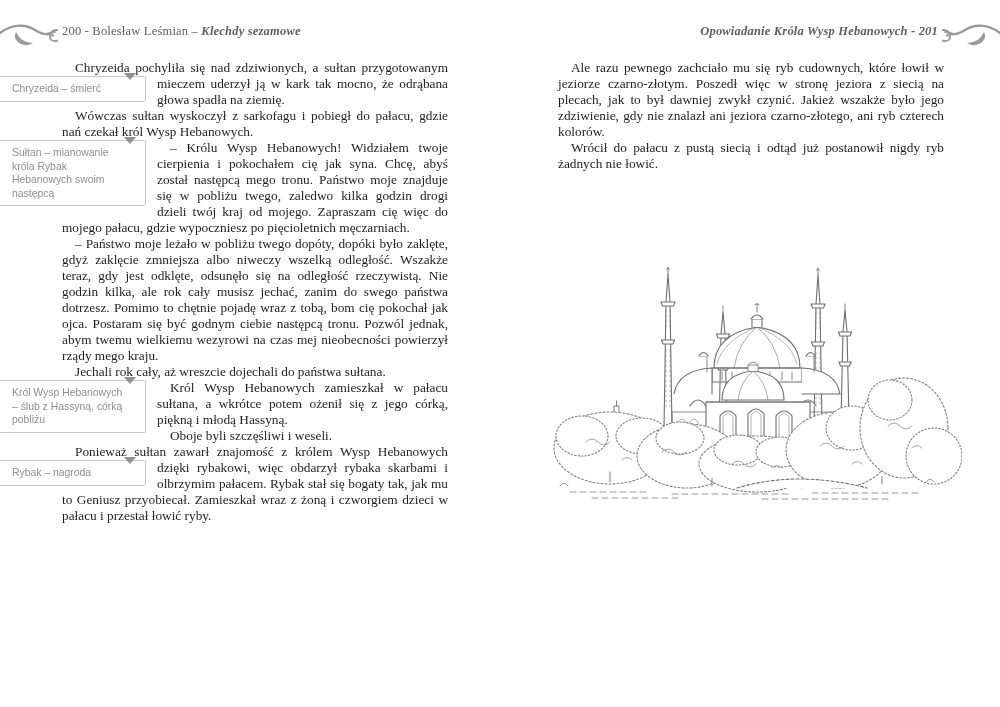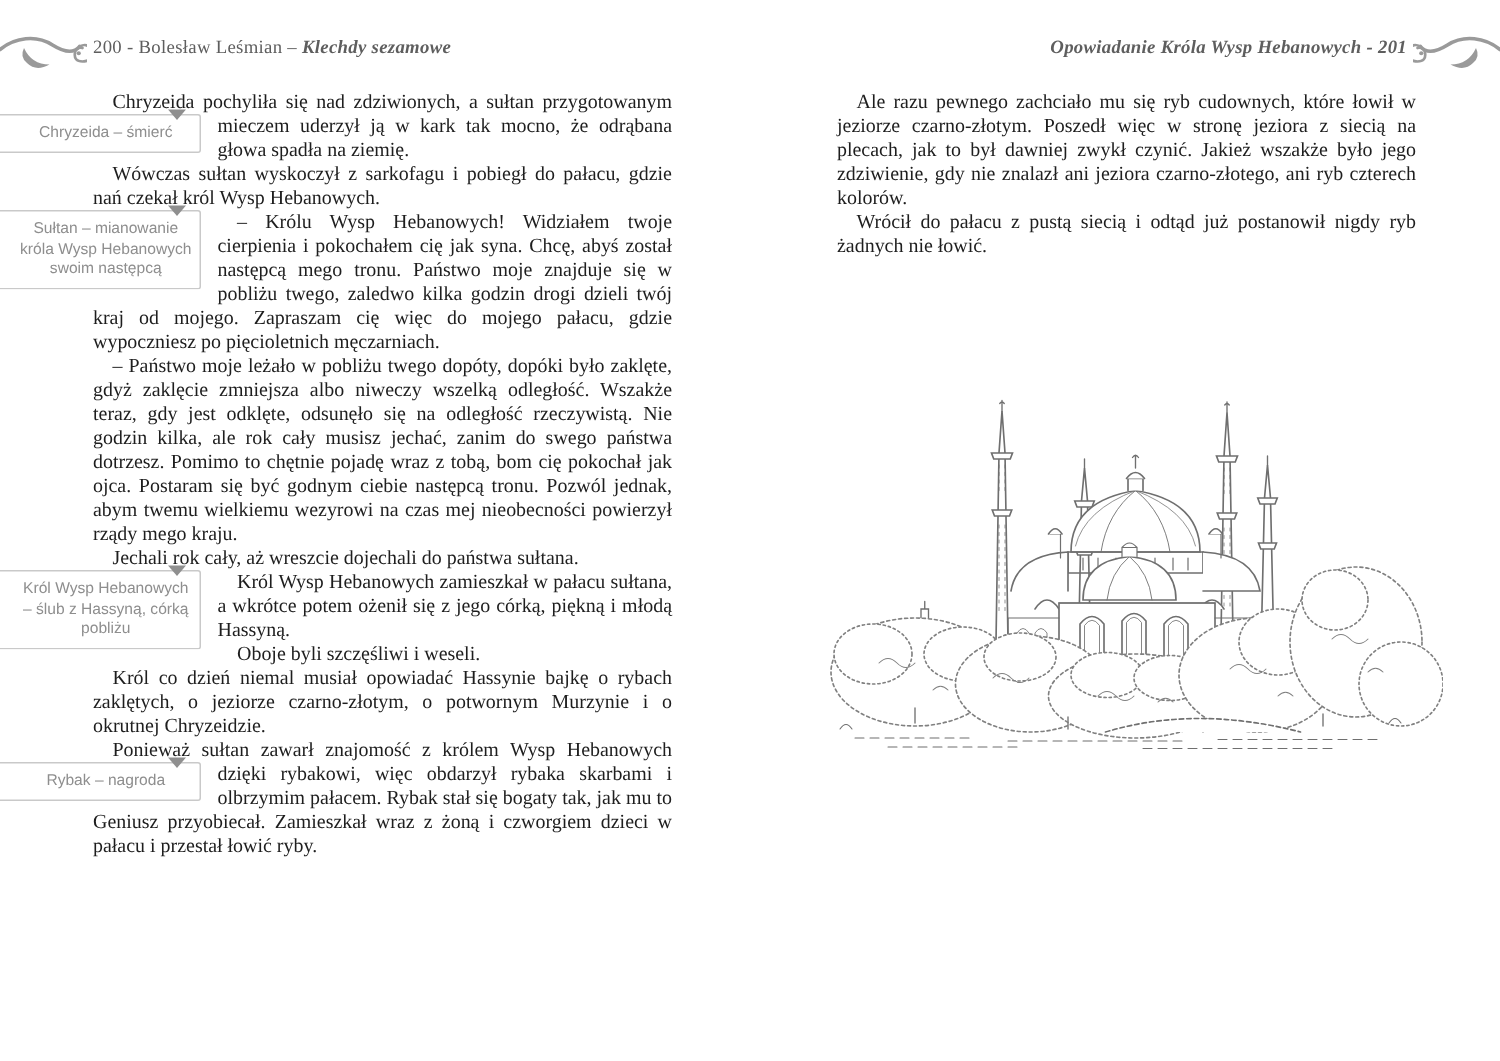--- a/index.html
+++ b/index.html
@@ -24,24 +24,24 @@
     hyphens:auto;
   }
   .col-left{left:62px;}
   .col-right{left:558px;}
   .col p{margin:0;text-indent:13px;}
   .col .pre{display:block;text-align-last:justify;}
   .col .rest{display:block;text-indent:0;}
   
   .note{
     float:left;width:117px;margin-left:-62px;margin-right:11px;margin-bottom:3px;
-    padding:5px 4px 5px 12px;
+    padding:5px 16px 5px 12px;
     border:1px solid #c9c9c9;border-left:none;border-radius:0 2px 2px 0;
     background:#ffffff;position:relative;
-    text-align:center;text-indent:0;
+    text-align:left;text-indent:0;
     font-family:"Liberation Sans",sans-serif;font-size:10.4px;line-height:13.5px;
     color:#8e8e8e;font-weight:400;
   }
   .note::after{
     content:"";position:absolute;top:-4px;right:9px;width:0;height:0;
     border-left:6px solid transparent;border-right:6px solid transparent;
     border-top:7px solid #8f8f8f;
   }
   
   .illustration{position:absolute;left:552px;top:258px;width:410px;height:244px;}
@@ -74,26 +74,25 @@
   <div class="running-head left"><span>200 - Bolesław Leśmian – </span><span class="book-title">Klechdy sezamowe</span></div>
 
   <div class="running-head right"><span>Opowiadanie Króla Wysp Hebanowych - 201</span></div>
 
   <div class="col col-left">
       <p>
         <span class="pre">Chryzeida pochyliła się nad zdziwionych, a sułtan przygotowanym</span>
         <span class="rest"><span class="note">Chryzeida – śmierć</span>mieczem uderzył ją w kark tak mocno, że odrąbana głowa spadła na ziemię.</span>
       </p>
       <p>Wówczas sułtan wyskoczył z sarkofagu i pobiegł do pałacu, gdzie nań czekał król Wysp Hebanowych.</p>
-      <p><span class="note">Sułtan – mianowanie króla Wysp Hebanowych swoim następcą</span>– Królu Wysp Hebanowych! Widziałem twoje cierpienia i pokochałem cię jak syna. Chcę, abyś został następcą mego tronu. Państwo moje znajduje się w pobliżu twego, zaledwo kilka godzin drogi dzieli twój kraj od mojego. Zapraszam cię więc do mojego pałacu, gdzie wypoczniesz po pięcioletnich męczarniach.</p>
+      <p><span class="note">Sułtan – mianowanie króla Rybak Hebanowych swoim następcą</span>– Królu Wysp Hebanowych! Widziałem twoje cierpienia i pokochałem cię jak syna. Chcę, abyś został następcą mego tronu. Państwo moje znajduje się w pobliżu twego, zaledwo kilka godzin drogi dzieli twój kraj od mojego. Zapraszam cię więc do mojego pałacu, gdzie wypoczniesz po pięcioletnich męczarniach.</p>
       <p>– Państwo moje leżało w pobliżu twego dopóty, dopóki było zaklęte, gdyż zaklęcie zmniejsza albo niweczy wszelką odległość. Wszakże teraz, gdy jest odklęte, odsunęło się na odległość rzeczywistą. Nie godzin kilka, ale rok cały musisz jechać, zanim do swego państwa dotrzesz. Pomimo to chętnie pojadę wraz z tobą, bom cię pokochał jak ojca. Postaram się być godnym ciebie następcą tronu. Pozwól jednak, abym twemu wielkiemu wezyrowi na czas mej nieobecności powierzył rządy mego kraju.</p>
       <p>Jechali rok cały, aż wreszcie dojechali do państwa sułtana.</p>
       <p><span class="note">Król Wysp Hebanowych – ślub z Hassyną, córką pobliżu</span>Król Wysp Hebanowych zamieszkał w pałacu sułtana, a wkrótce potem ożenił się z jego córką, piękną i młodą Hassyną.</p>
       <p>Oboje byli szczęśliwi i weseli.</p>
-      <p>Król co dzień niemal musiał opowiadać Hassynie bajkę o rybach zaklętych, o jeziorze czarno-złotym, o potwornym Murzynie i o okrutnej Chryzeidzie.</p>
       <p>
         <span class="pre">Ponieważ sułtan zawarł znajomość z królem Wysp Hebanowych</span>
         <span class="rest"><span class="note">Rybak – nagroda</span>dzięki rybakowi, więc obdarzył rybaka skarbami i olbrzymim pałacem. Rybak stał się bogaty tak, jak mu to Geniusz przyobiecał. Zamieszkał wraz z żoną i czworgiem dzieci w pałacu i przestał łowić ryby.</span>
       </p>
     </div>
 
   <div class="col col-right">
       <p>Ale razu pewnego zachciało mu się ryb cudownych, które łowił w jeziorze czarno-złotym. Poszedł więc w stronę jeziora z siecią na plecach, jak to był dawniej zwykł czynić. Jakież wszakże było jego zdziwienie, gdy nie znalazł ani jeziora czarno-złotego, ani ryb czterech kolorów.</p>
       <p>Wrócił do pałacu z pustą siecią i odtąd już postanowił nigdy ryb żadnych nie łowić.</p>
     </div>

